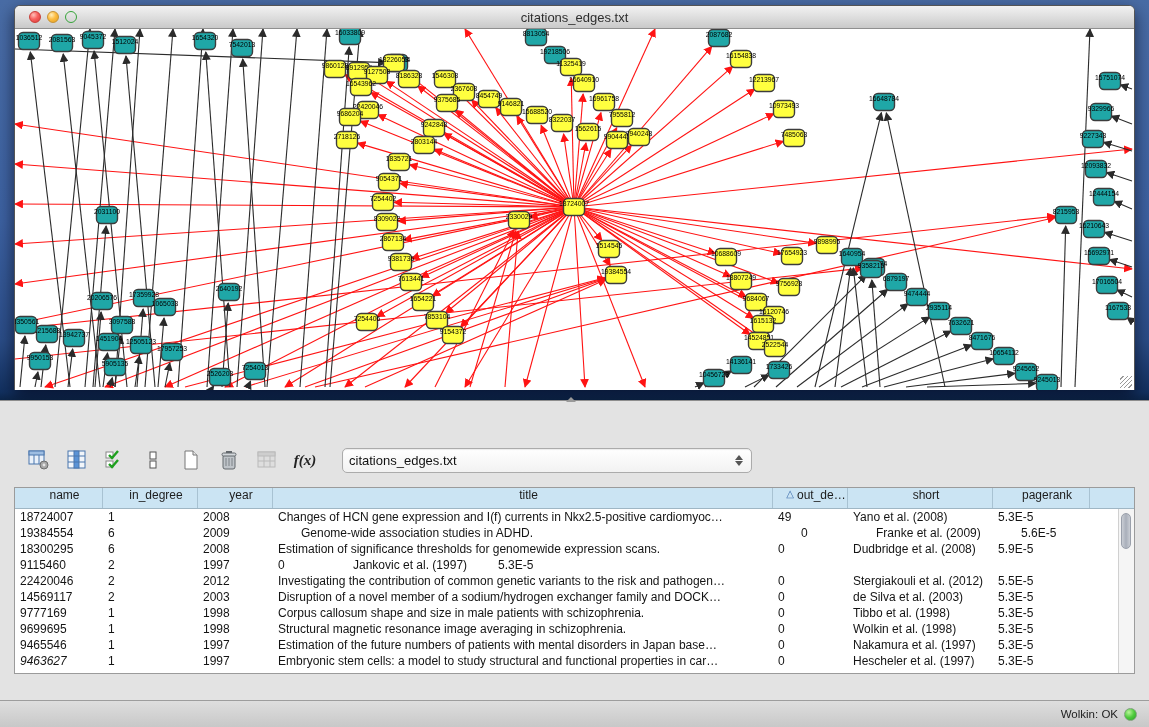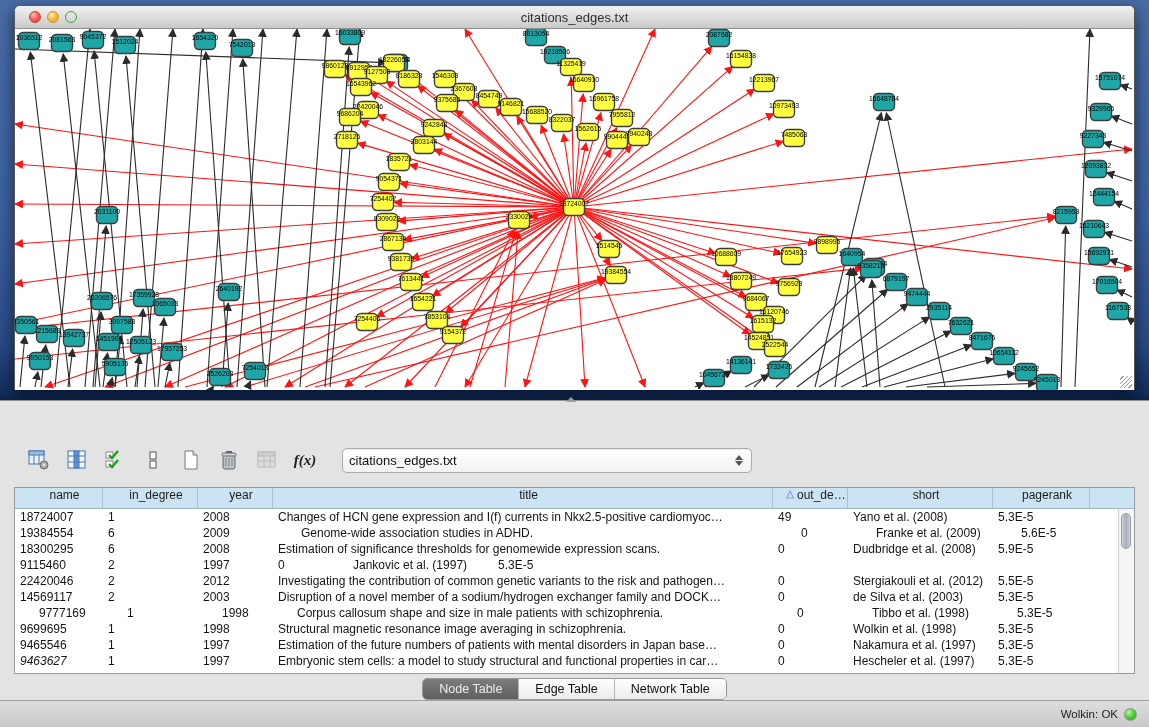--- a/index.html
+++ b/index.html
@@ -832,21 +832,21 @@
         <div class="trow">
           <div class="td" style="width: 88px;">14569117</div>
           <div class="td" style="width: 95px;">2</div>
           <div class="td" style="width: 75px;">2003</div>
           <div class="td" style="width: 500px;">Disruption of a novel member of a sodium/hydrogen exchanger family and DOCK…</div>
           <div class="td" style="width: 75px;">0</div>
           <div class="td" style="width: 145px;">de Silva et al. (2003)</div>
           <div class="td" style="width: 97px;">5.3E-5</div>
         </div>
         <div class="trow">
-          <div class="td" style="width: 88px; margin-left: 19px;">9777169</div>
+          <div class="td" style="width: 88px;">9777169</div>
           <div class="td" style="width: 95px;">1</div>
           <div class="td" style="width: 75px;">1998</div>
           <div class="td" style="width: 500px;">Corpus callosum shape and size in male patients with schizophrenia.</div>
           <div class="td" style="width: 75px;">0</div>
           <div class="td" style="width: 145px;">Tibbo et al. (1998)</div>
           <div class="td" style="width: 97px;">5.3E-5</div>
         </div>
         <div class="trow">
           <div class="td" style="width: 88px;">9699695</div>
           <div class="td" style="width: 95px;">1</div>
@@ -873,25 +873,18 @@
           <div class="td" style="width: 75px;">0</div>
           <div class="td" style="width: 145px;">Hescheler et al. (1997)</div>
           <div class="td" style="width: 97px;">5.3E-5</div>
         </div>
       </div>
     <div class="vscroll">
       <div class="vthumb"></div>
     </div>
   </div>
 
-  <div class="tabs">
-    <div class="seg" id="segtabs">
-        <div class="tab active">Node Table</div>
-        <div class="tab">Edge Table</div>
-        <div class="tab">Network Table</div>
-      </div>
-  </div>
 </div>
 
 <div class="statusbar">
   <span class="memtxt">Wolkin: OK</span>
   <span class="memdot"></span>
 </div>
 
 </body></html>

